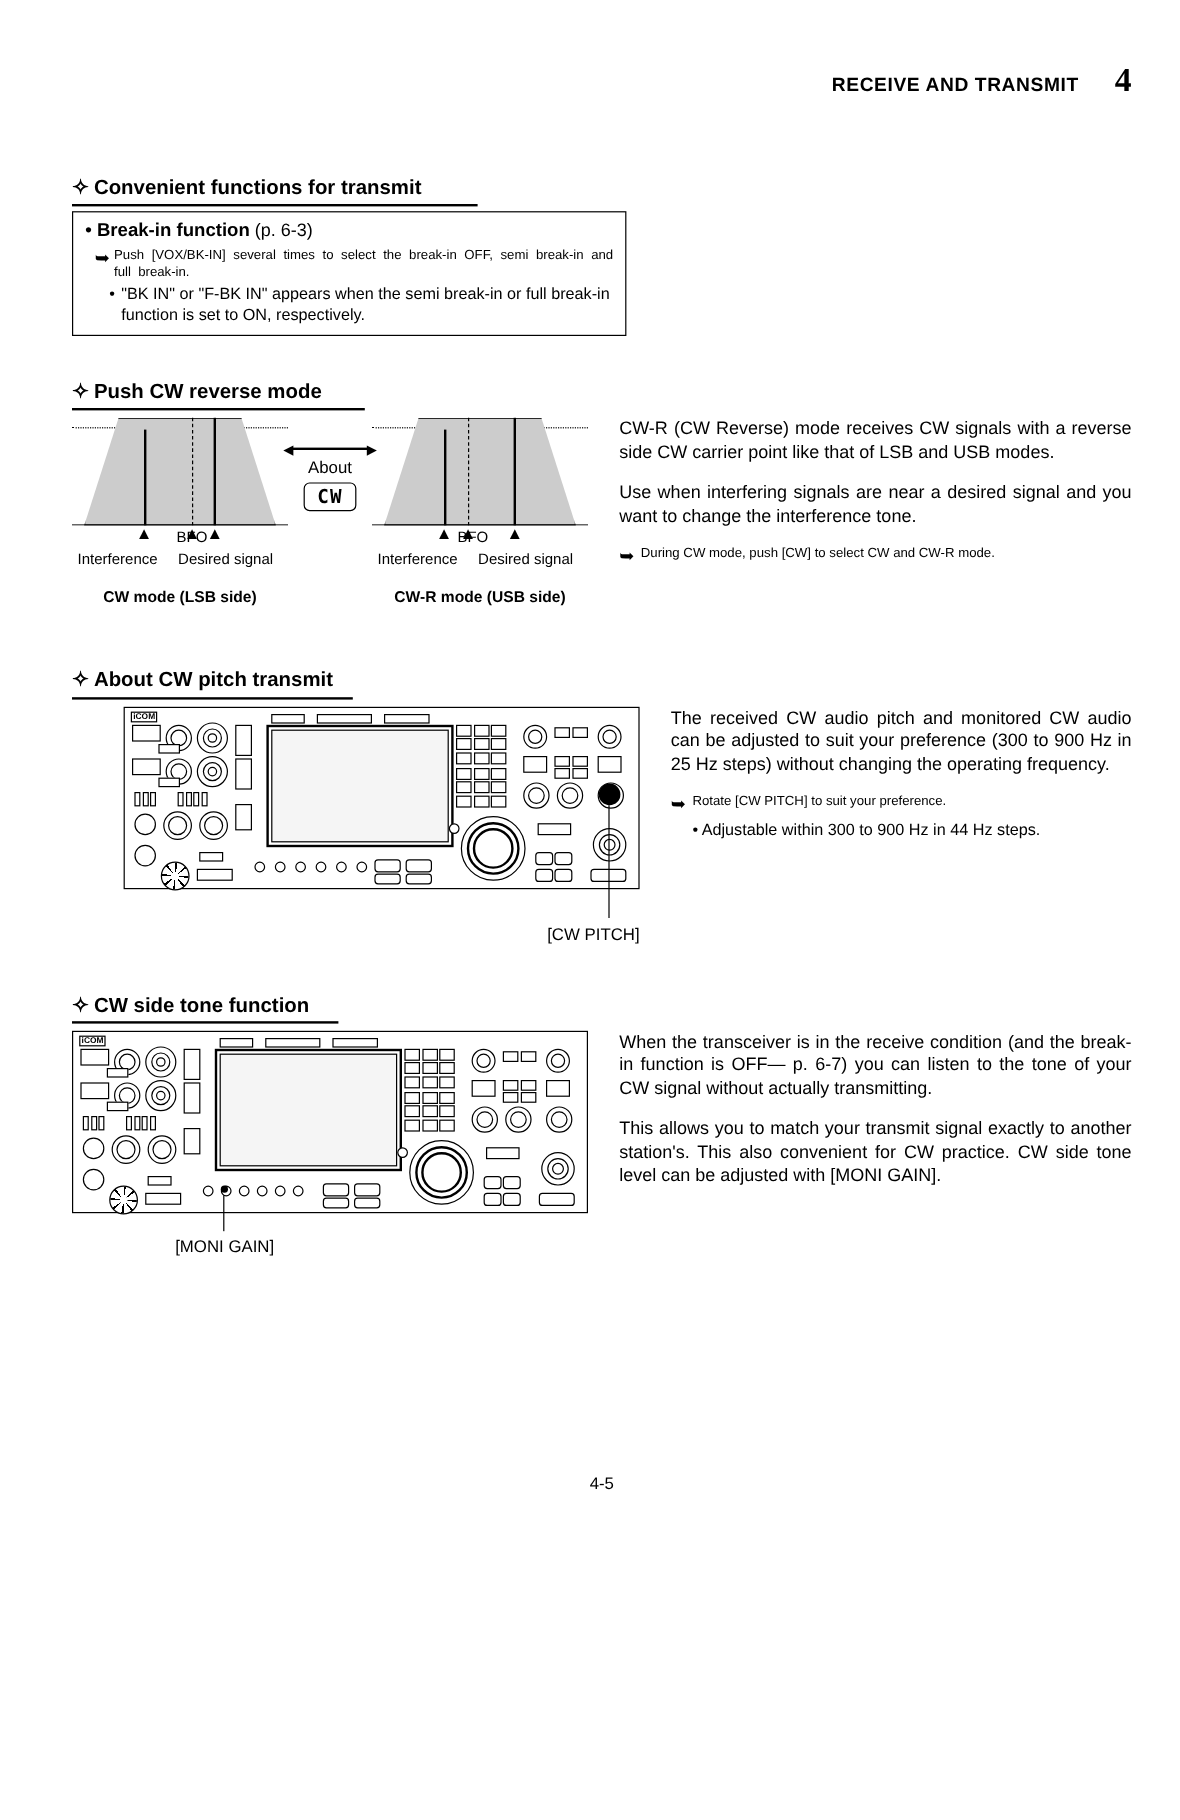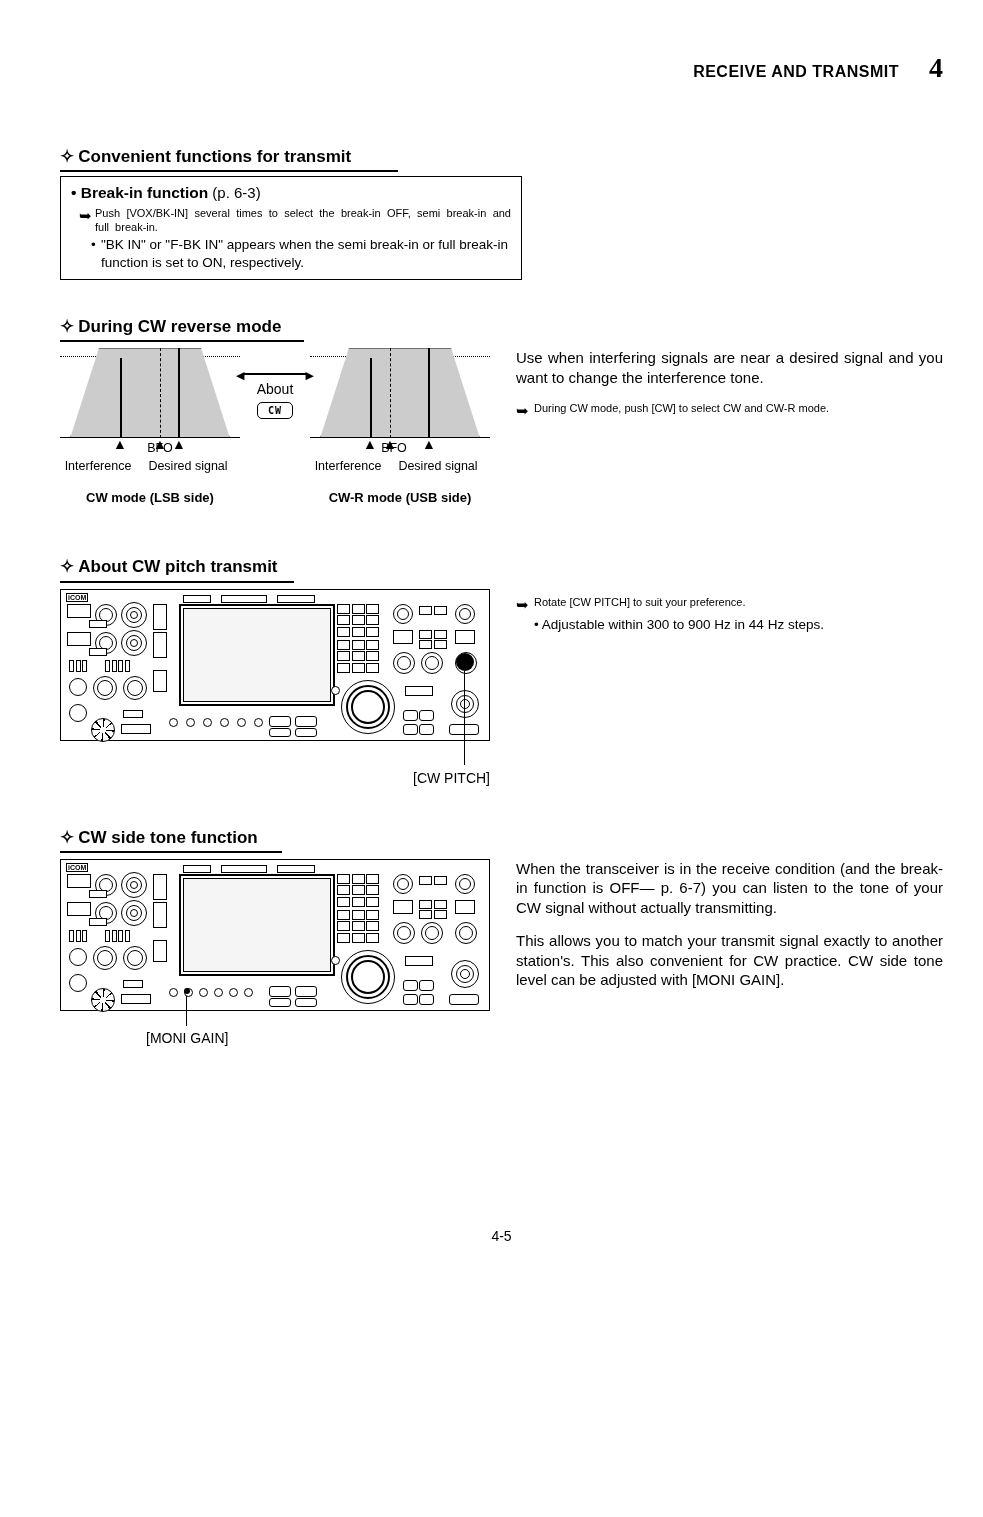--- a/index.html
+++ b/index.html
@@ -227,21 +227,21 @@
   }
   .push-arrow .al { left: -4px; }
   .push-arrow .ar { right: -4px; }
   .push-label { margin-bottom: 3px; font-size: 14px; }
   .cw-btn {
     display: inline-block;
     border: 1.5px solid #000;
     border-radius: 5px;
     padding: 1px 10px 1px 10px;
     font-family: monospace;
-    font-size: 10px;
+    font-size: 16px;
     font-weight: bold;
     letter-spacing: 1px;
     background: #fff;
   }
 
   
   .radio-box {
     border: 1.5px solid #000;
     height: 150px;
     position: relative;
@@ -449,21 +449,21 @@
     <span class="arrow-text" style="word-spacing:3px;">Push [VOX/BK-IN] several times to select the break-in OFF, semi break-in and full break-in.</span>
   </div>
   <div class="sub-bullet">
     <span class="dot">•</span>
     <span>"BK IN" or "F-BK IN" appears when the semi break-in or full break-in function is set to ON, respectively.</span>
   </div>
 </div>
 
 <div class="section-spacer"></div>
 <div class="section-head" style="width:244px;">
-  <span class="diamond">✧</span><span>During CW reverse mode</span>
+  <span class="diamond">✧</span><span>Push CW reverse mode</span>
 </div>
 <div class="two-col">
   <div class="col-left">
     <div class="cw-diagram-wrap">
 
       <div class="cw-panel left">
         <div class="cw-shape">
           <div class="hdash" style="top:8px;"></div>
           <div class="trap"></div>
           <div class="vdash" style="left:100px; height:90px;"></div>
@@ -510,34 +510,35 @@
         </div>
         <div class="labels-row">
           <span class="lbl" style="left:38px; top:4px;">Interference</span>
           <span class="lbl" style="left:128px; top:4px;">Desired signal</span>
         </div>
         <div class="caption">CW-R mode (USB side)</div>
       </div>
     </div>
   </div>
   <div class="col-right">
+    <div class="right-para">CW-R (CW Reverse) mode receives CW signals with a reverse side CW carrier point like that of LSB and USB modes.</div>
     <div class="right-para">Use when interfering signals are near a desired signal and you want to change the interference tone.</div>
     <div class="right-arrow">
       <span class="arrow-sym">➥</span>
       <span class="arrow-text">During CW mode, push [CW] to select CW and CW-R mode.</span>
     </div>
   </div>
 </div>
 
 <div class="section-spacer"></div>
 <div class="section-head" style="width:234px;">
   <span class="diamond">✧</span><span>About CW pitch transmit</span>
 </div>
 <div class="two-col">
-  <div class="col-left" style="position:relative;">
+  <div class="col-left" style="position:relative;margin-left:43px;">
     <div class="radio-box">
       <span class="radio-brand">iCOM</span>
 
       <div class="triple-rect-top" style="top:5px; left:122px;">
         <div class="seg" style="width:26px;"></div>
         <div class="seg" style="width:44px;"></div>
         <div class="seg" style="width:36px;"></div>
       </div>
 
       <div class="rb-rect" style="top:14px; left:6px; width:22px; height:12px;"></div>
@@ -650,20 +651,21 @@
       <div class="rb-round-rect" style="top:120px; left:358px; width:13px; height:9px;"></div>
       <div class="rb-round-rect" style="top:134px; left:342px; width:13px; height:9px;"></div>
       <div class="rb-round-rect" style="top:134px; left:358px; width:13px; height:9px;"></div>
       <div class="rb-round-rect" style="top:134px; left:388px; width:28px; height:9px;"></div>
     </div>
 
     <div class="callout-line" style="top:82px; left:404px; height:94px;"></div>
     <div class="callout" style="text-align:right; padding-right:0px; margin-top:28px;">[CW PITCH]</div>
   </div>
   <div class="col-right">
+    <div class="right-para">The received CW audio pitch and monitored CW audio can be adjusted to suit your preference (300 to 900 Hz in 25 Hz steps) without changing the operating frequency.</div>
     <div class="right-arrow">
       <span class="arrow-sym">➥</span>
       <span class="arrow-text">Rotate [CW PITCH] to suit your preference.</span>
     </div>
     <div class="right-sub">• Adjustable within 300 to 900 Hz in 44 Hz steps.</div>
   </div>
 </div>
 
 <div class="section-spacer" style="margin-top:40px;"></div>
 <div class="section-head" style="width:222px;">

